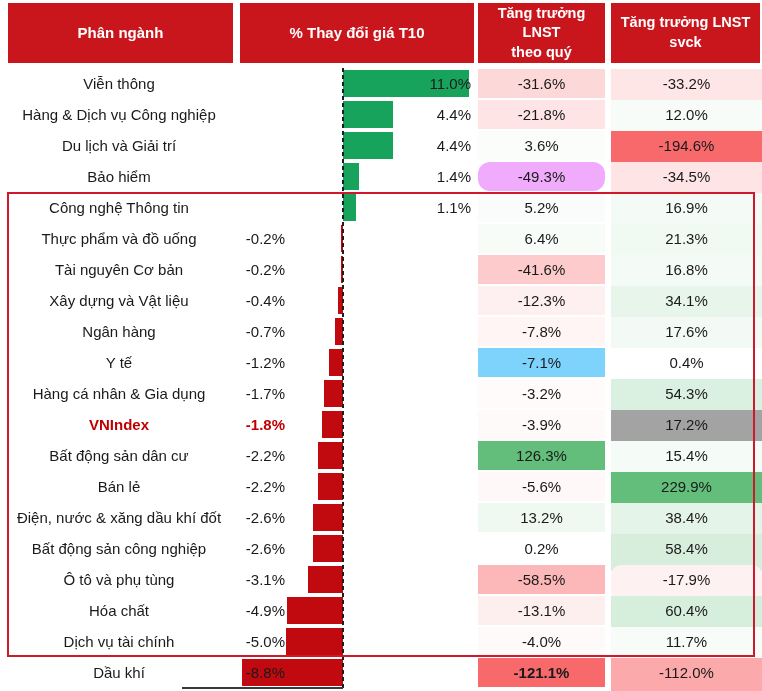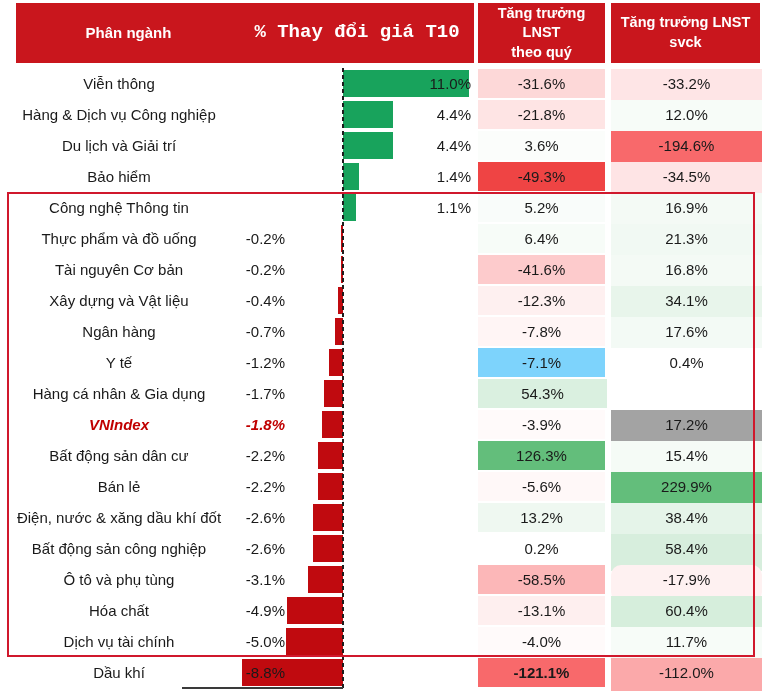--- a/index.html
+++ b/index.html
@@ -6,32 +6,32 @@
   #app{
     position:relative;width:762px;height:691px;background:#fff;overflow:hidden;
     font-family:"Liberation Sans","DejaVu Sans",sans-serif;color:#1a1a1a;
   }
   
   .hcell{
     position:absolute;top:3px;height:60px;background:var(--header-bg,#C9161D);
     color:#fff;font-weight:bold;display:flex;flex-direction:column;
     align-items:center;justify-content:center;text-align:center;line-height:1.35;
   }
-  .hcell.c1{left:16px;width:225px;font-size:15px;}
-  .hcell.c2{left:240px;width:234px;font-size:19px;font-family:Liberation Mono, monospace;}
+  .hcell.c1{left:8px;width:225px;font-size:15px;}
+  .hcell.c2{left:240px;width:234px;font-size:15px;}
   .hcell.c3{left:478px;width:127px;font-size:14.5px;}
   .hcell.c4{left:611px;width:149px;font-size:14.5px;}
   
   #rows{position:absolute;top:68px;left:0;width:640px;}
   .row{display:grid;grid-template-columns:238px 236px 133px 155px;height:31px;}
   .name{
     text-align:center;line-height:31px;font-size:15px;white-space:nowrap;
     overflow:hidden;
   }
-  .row.emph .name,.row.emph .neglab{color:var(--vnindex,#C00000);font-weight:bold;font-style:italic;}
+  .row.emph .name,.row.emph .neglab{color:var(--vnindex,#C00000);font-weight:bold;}
   .barcell{position:relative;}
   .bar{position:absolute;top:2px;height:27px;z-index:1;}
   .bar.pos{background:var(--bar-pos,#18A35C);}
   .bar.neg{background:var(--bar-neg,#C00A0F);}
   .neglab{
     position:absolute;left:0;width:47px;text-align:right;line-height:31px;
     font-size:15px;z-index:3;
   }
   .poslab{
     position:absolute;right:3px;line-height:31px;font-size:15px;z-index:3;
@@ -100,21 +100,21 @@
         </div>
         <div class="heat qoq" style="background: rgb(251, 253, 251);">3.6%</div>
         <div class="heat yoy" style="background: rgb(248, 105, 107);">-194.6%</div>
       </div>
       <div class="row">
         <div class="name">Bảo hiểm</div>
         <div class="barcell">
           <div class="bar pos" style="width: 16.03px; left: 105px;"></div>
           <div class="poslab">1.4%</div>
         </div>
-        <div class="heat qoq" style="background: #ef4444;">-49.3%</div>
+        <div class="heat qoq" style="background: #f0abfc; border-radius: 12px;">-49.3%</div>
         <div class="heat yoy" style="background: rgb(254, 228, 229);">-34.5%</div>
       </div>
       <div class="row">
         <div class="name">Công nghệ Thông tin</div>
         <div class="barcell">
           <div class="bar pos" style="width: 12.595px; left: 105px;"></div>
           <div class="poslab">1.1%</div>
         </div>
         <div class="heat qoq" style="background: rgb(249, 252, 250);">5.2%</div>
         <div class="heat yoy" style="background: rgb(244, 250, 245);">16.9%</div>
@@ -163,20 +163,21 @@
         </div>
         <div class="heat qoq" style="background: #7dd3fc;">-7.1%</div>
         <div class="heat yoy" style="background: rgb(255, 255, 255);">0.4%</div>
       </div>
       <div class="row">
         <div class="name">Hàng cá nhân &amp; Gia dụng</div>
         <div class="barcell">
           <div class="bar neg" style="width: 19.465px; left: 85.535px;"></div>
           <div class="neglab">-1.7%</div>
         </div>
+        <div class="heat qoq" style="background: rgb(255, 251, 251);">-3.2%</div>
         <div class="heat yoy" style="background: rgb(218, 240, 224);">54.3%</div>
       </div>
       <div class="row emph">
         <div class="name">VNIndex</div>
         <div class="barcell">
           <div class="bar neg" style="width: 20.61px; left: 84.39px;"></div>
           <div class="neglab">-1.8%</div>
         </div>
         <div class="heat qoq" style="background: rgb(255, 250, 250);">-3.9%</div>
         <div class="heat yoy" style="background: #a3a3a3;">17.2%</div>

